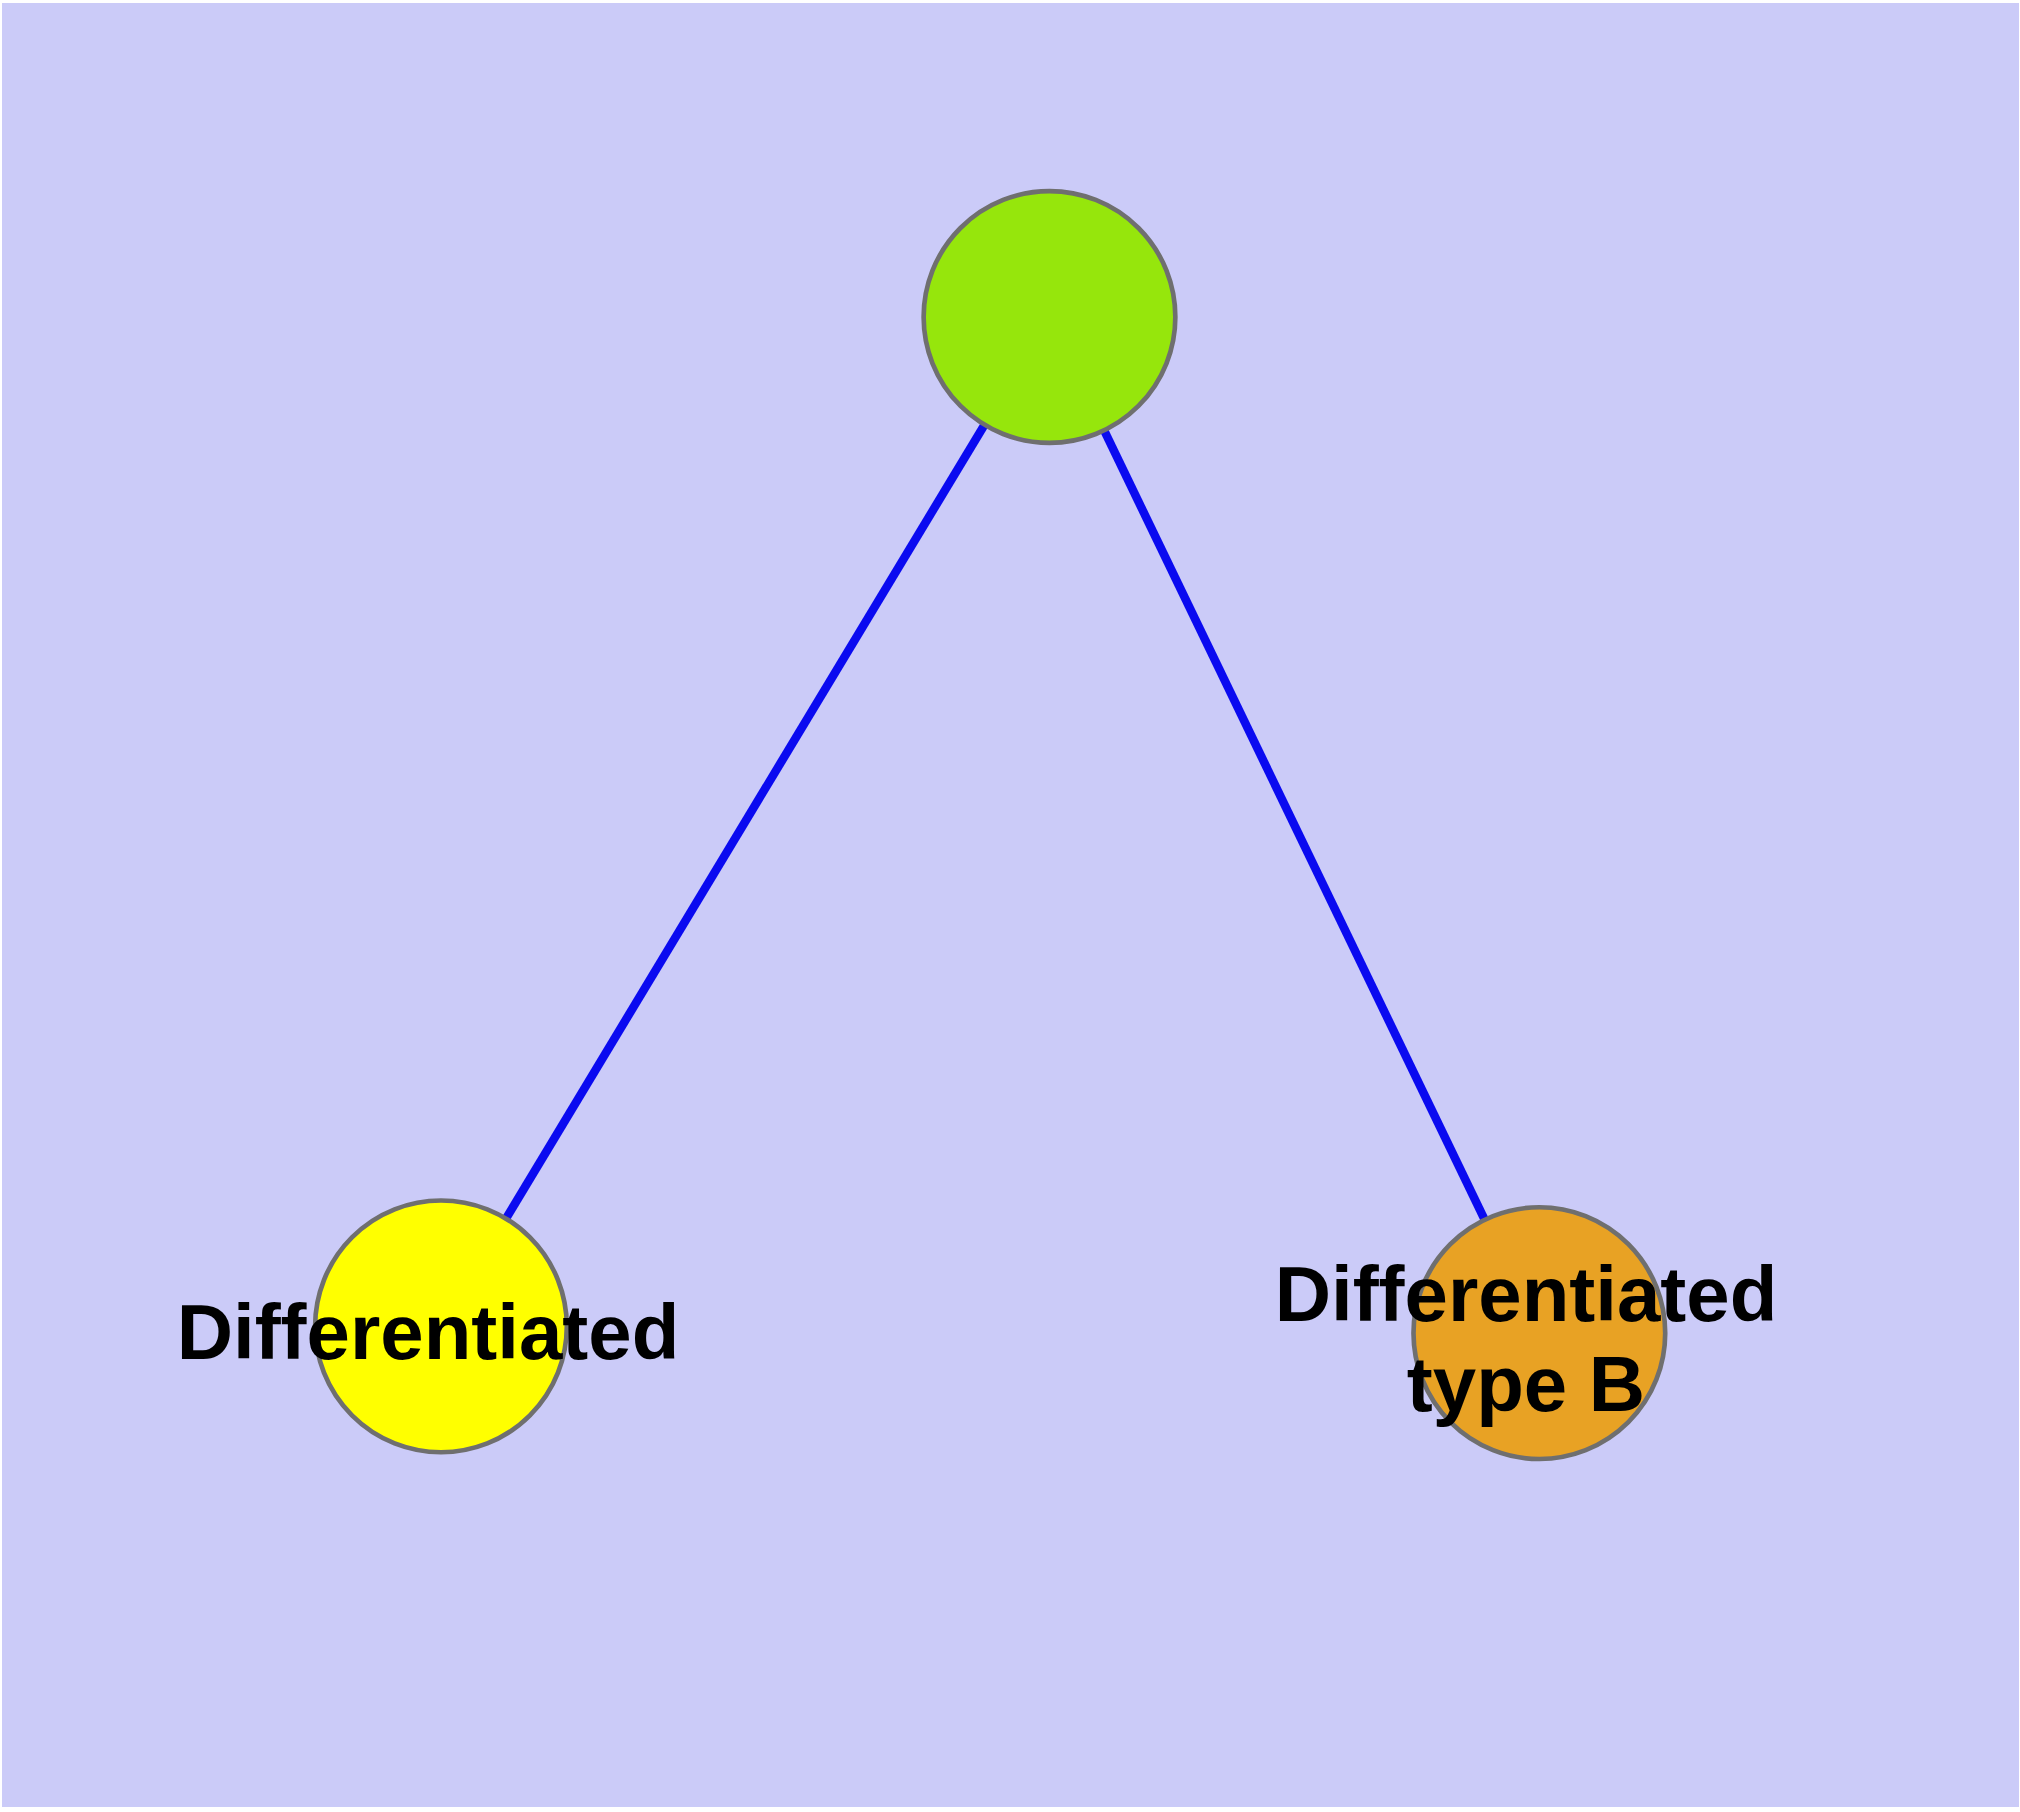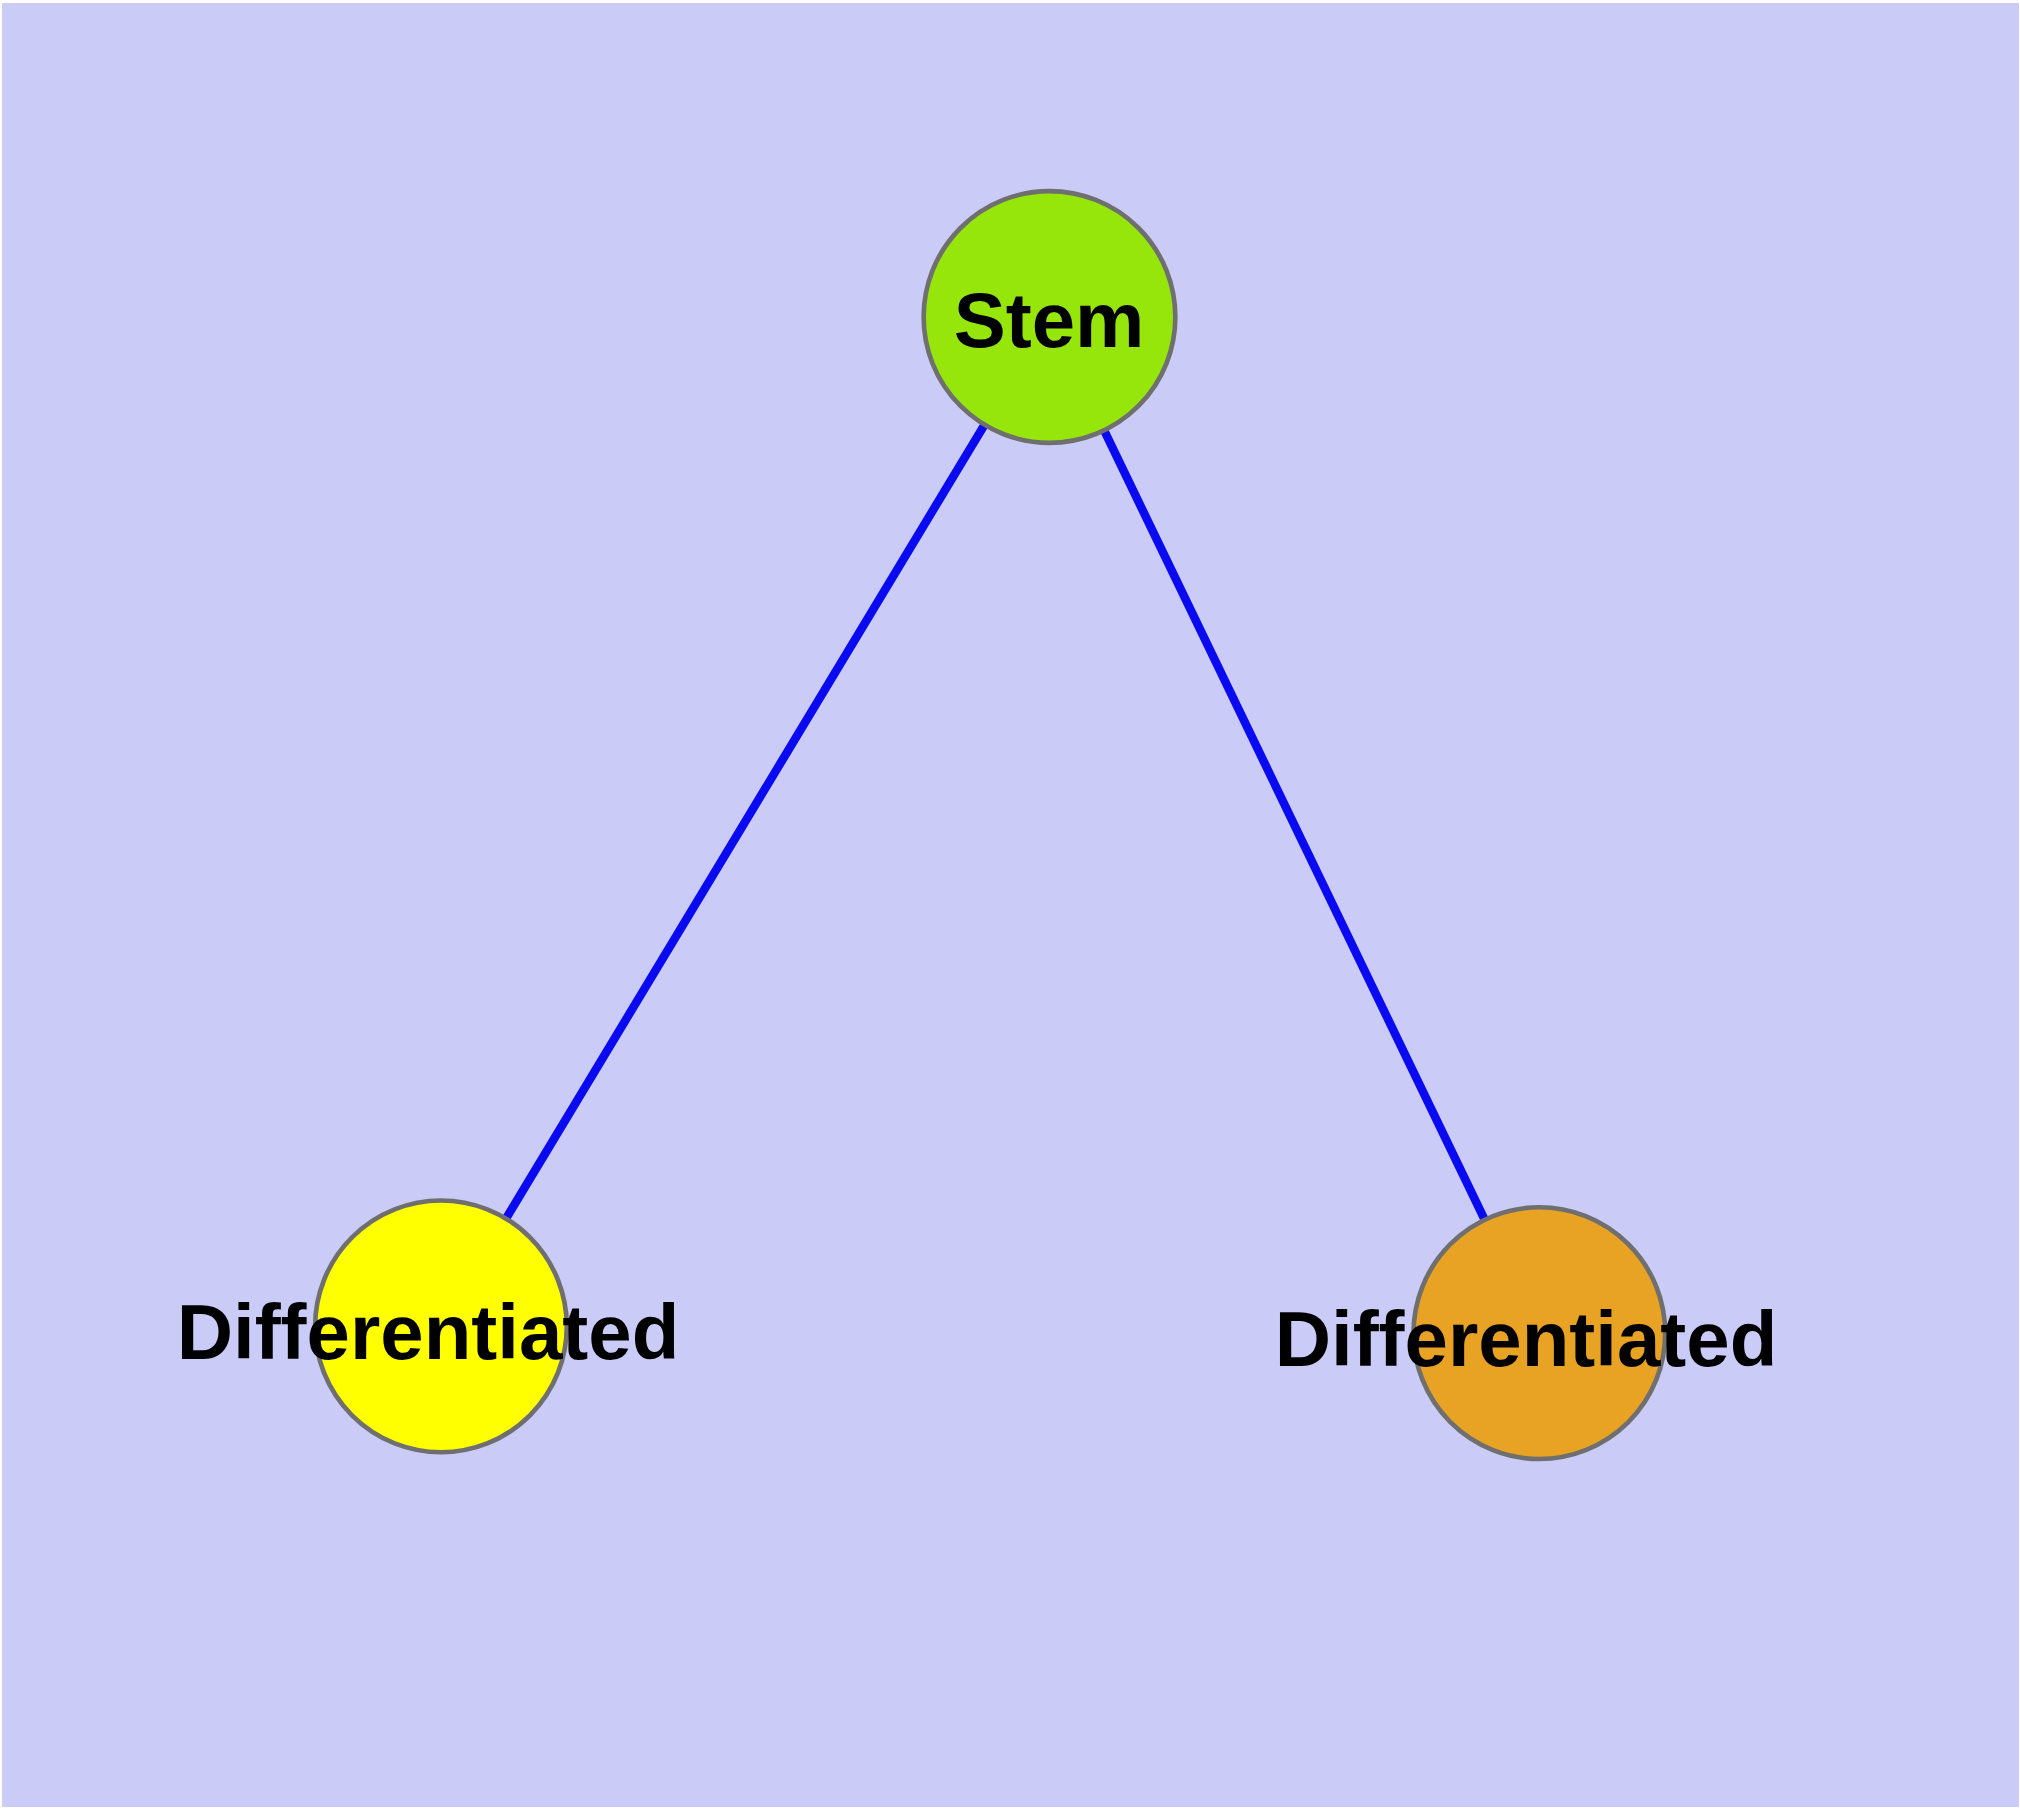--- a/index.html
+++ b/index.html
@@ -66,24 +66,24 @@
 
     <line class="edge" x1="1238" y1="374" x2="1816" y2="1573" stroke="#0a0af0"></line>
 
     <circle class="node" cx="1238" cy="374" r="148.5" fill="#96e60c" stroke="#6f6f6f"></circle>
 
     <circle class="node" cx="520" cy="1565" r="148.5" fill="#ffff00" stroke="#6f6f6f"></circle>
 
     <circle class="node" cx="1816" cy="1573" r="148.5" fill="#e8a224" stroke="#6f6f6f"></circle>
   </svg>
 
-  <div class="label label-stem" style="color: rgb(0, 0, 0);">Stem</div>
 
   <div class="label label-a" style="color: rgb(0, 0, 0);">
     <div>Differentiated</div>
   </div>
 
   <div class="label label-b" style="color: rgb(0, 0, 0);">
     <div>Differentiated</div>
+    <div>type B</div>
   </div>
 
 </div>
 
 
 </body></html>

